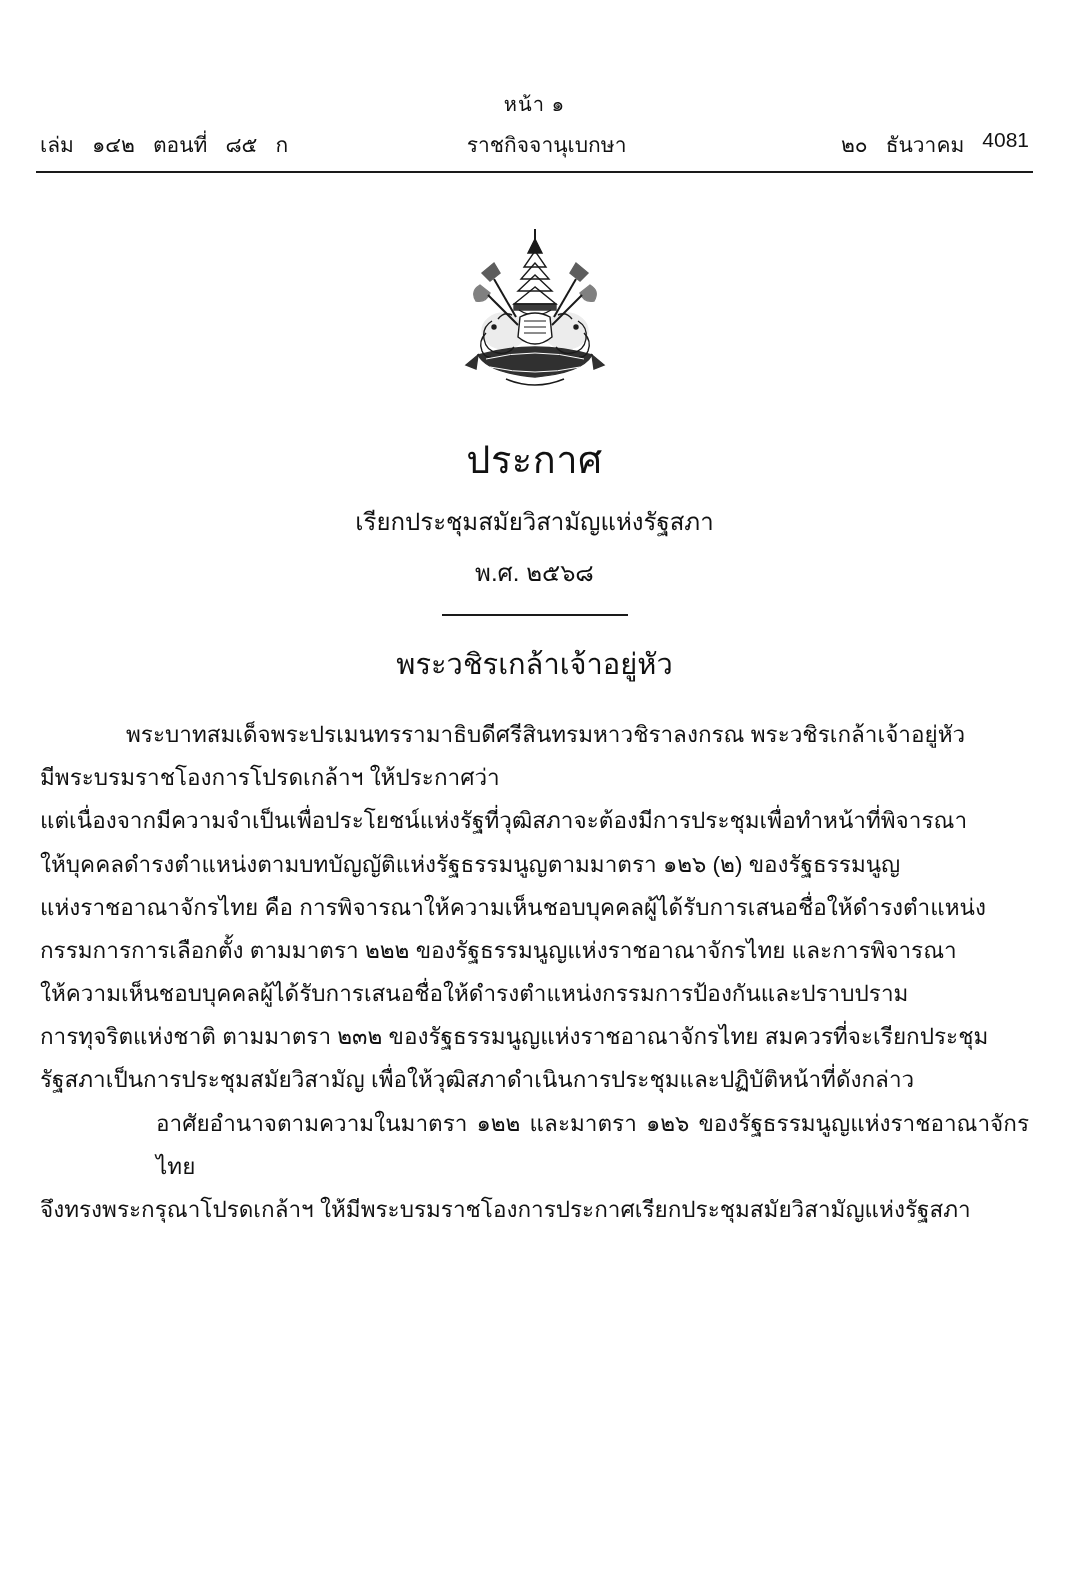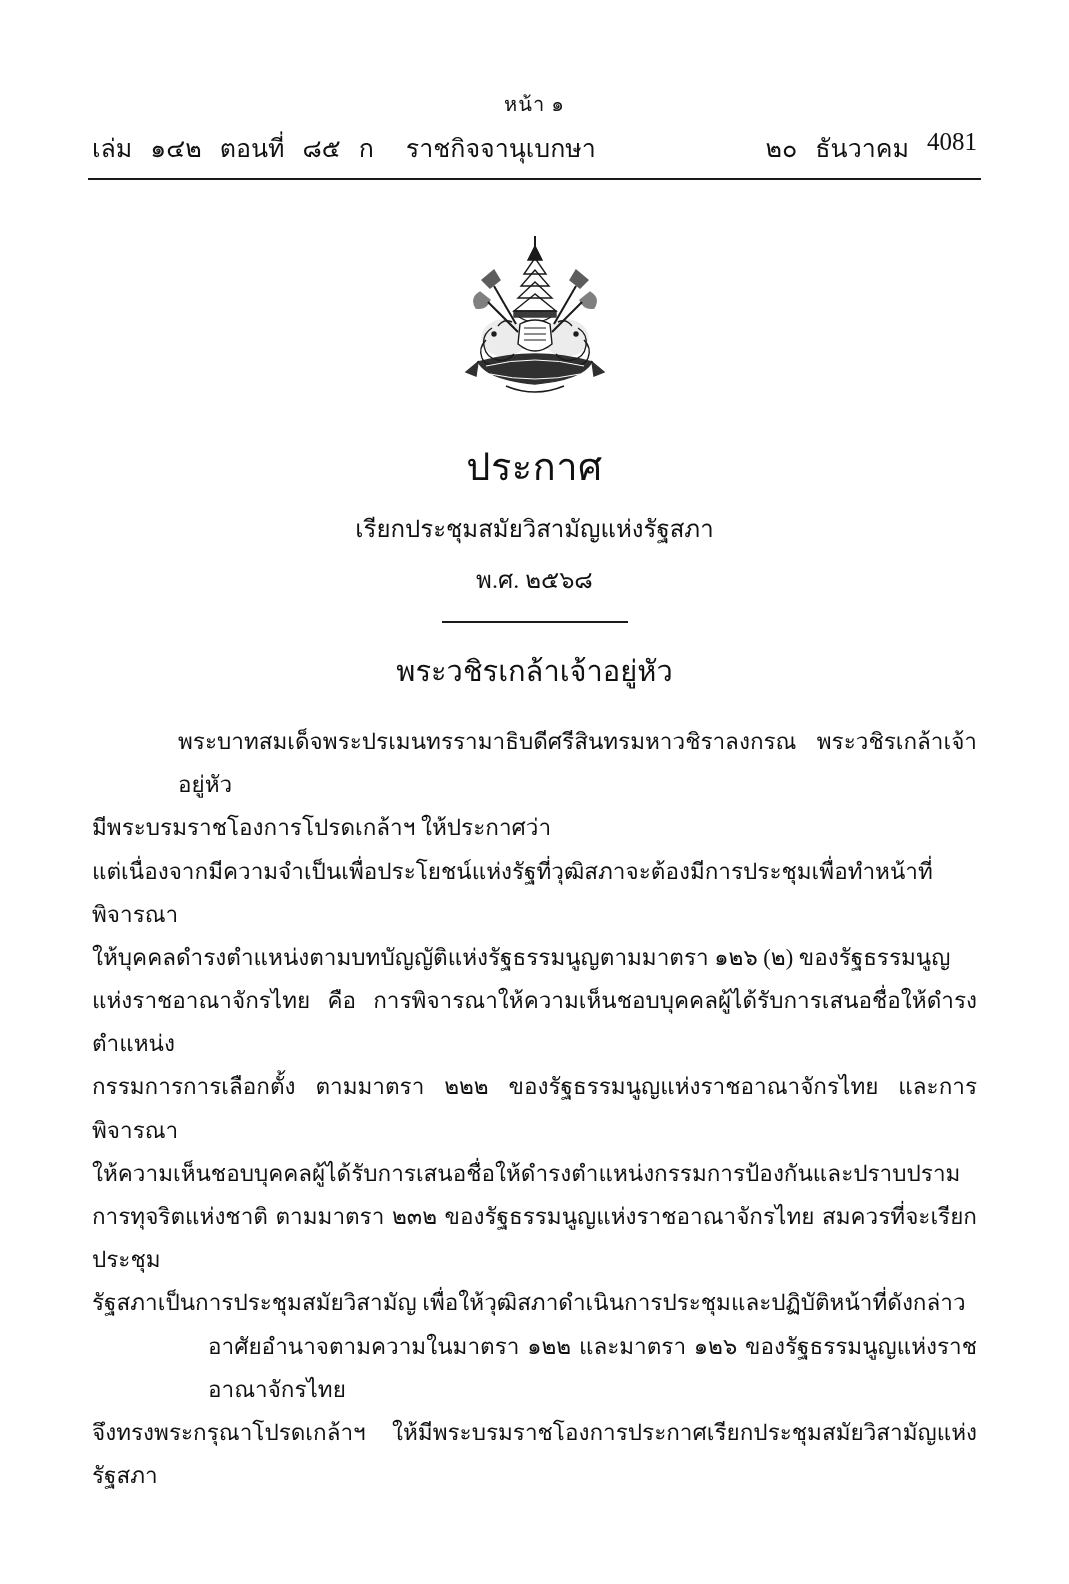--- a/index.html
+++ b/index.html
@@ -13,50 +13,49 @@
     font-family: "Liberation Sans", sans-serif;
     color: #111111;
     position: relative;
     overflow: hidden;
   }
   .page {
     width: 1069px;
     height: 1584px;
     position: relative;
     box-sizing: border-box;
-    padding: 0 92px;
-    font-family: Liberation Serif, serif;
+    padding: 0 40px;
   }
 
   
   .header {
     padding-top: 88px;
     position: relative;
   }
   .page-no {
     text-align: center;
     font-size: 20px;
     letter-spacing: 1px;
     margin-bottom: 8px;
   }
   .header-row {
     display: flex;
     align-items: flex-end;
     justify-content: space-between;
-    font-size: 25px;
+    font-size: 21px;
     padding-bottom: 10px;
-    gap: 32px;
   }
   .header-left {
     display: flex;
     gap: 18px;
     white-space: nowrap;
   }
   .header-center {
     flex: 1;
+    text-align: center;
     white-space: nowrap;
   }
   .header-right {
     display: flex;
     gap: 18px;
     white-space: nowrap;
     margin-left: 36px;
   }
   .rule {
     border-bottom: 2px solid #1a1a1a;

